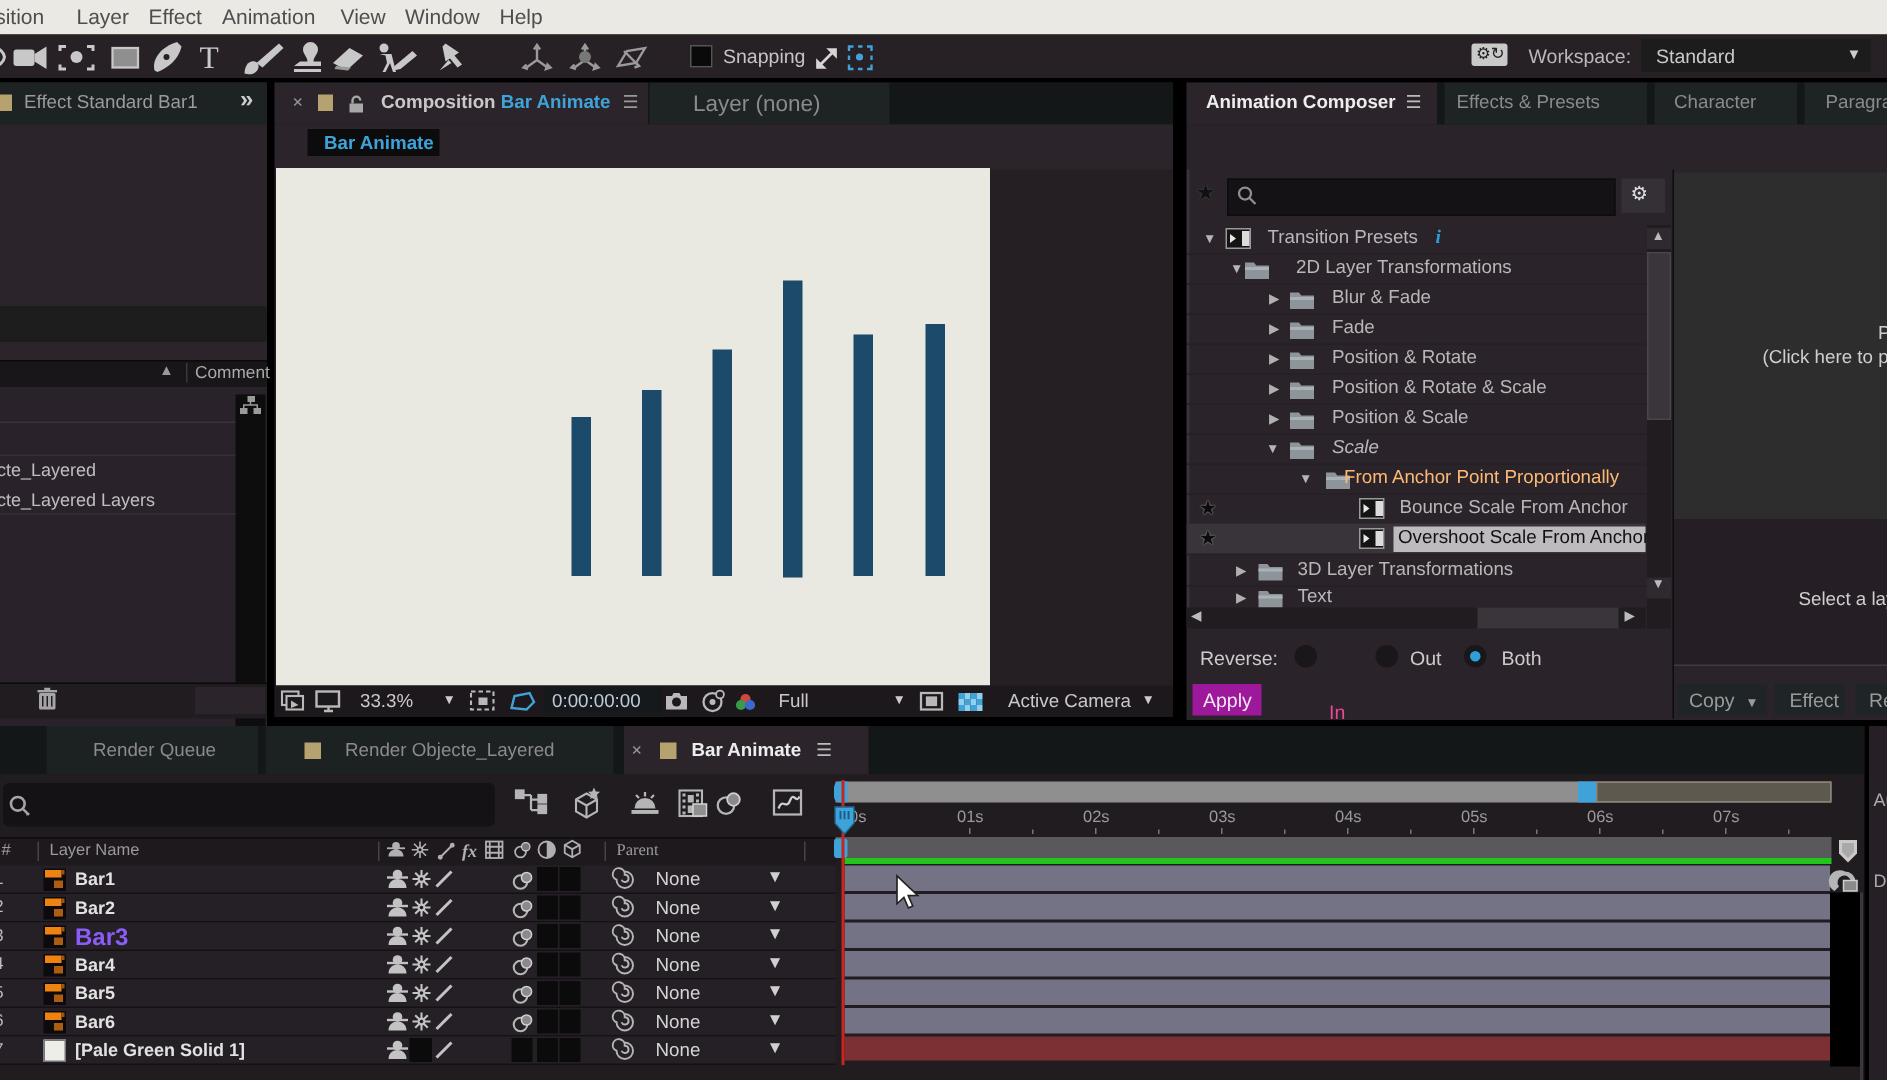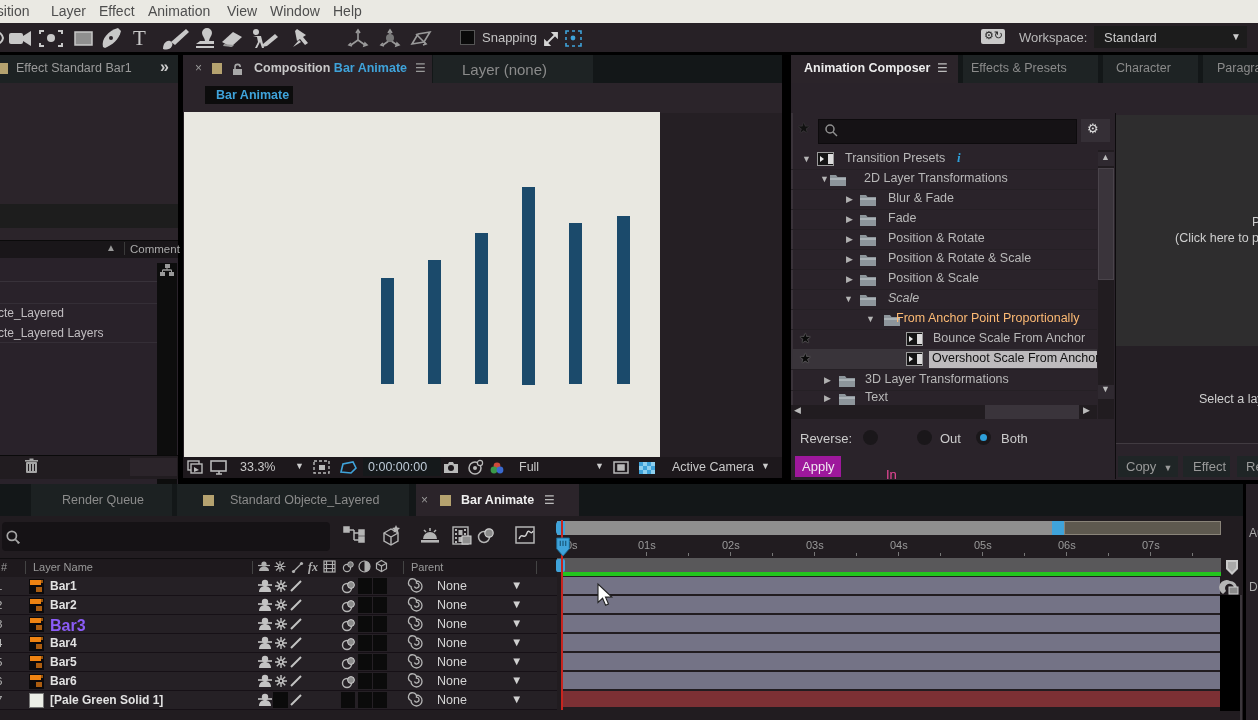--- a/index.html
+++ b/index.html
@@ -361,21 +361,21 @@
   <div class="txt" style="left:455px;top:404px;font-size:13px;color:#9a9a9a;">Reverse</div>
 </div>
 
 <div class="abs" style="left:0;top:484px;width:1243px;height:236px;background:#211c20;overflow:hidden;">
 
   <div class="abs" style="left:0;top:0;width:1243px;height:32px;background:#131718;"></div>
   <div class="abs" style="left:31px;top:0;width:141px;height:32px;background:#1c2122;"></div>
   <div class="txt" style="left:62px;top:9px;font-size:12.5px;color:#8b8b8b;">Render Queue</div>
   <div class="abs" style="left:177px;top:0;width:232px;height:32px;background:#1c2122;"></div>
   <div class="abs" style="left:203px;top:11px;width:11px;height:11px;background:#b5a26f;"></div>
-  <div class="txt" style="left:230px;top:9px;font-size:12.5px;color:#8b8b8b;">Standard Objecte_Layered</div>
+  <div class="txt" style="left:230px;top:9px;font-size:12.5px;color:#8b8b8b;">Render Objecte_Layered</div>
   <div class="abs" style="left:416px;top:0;width:163px;height:32px;background:#2b242a;"></div>
   <div class="txt" style="left:421px;top:9px;font-size:12px;color:#999;">×</div>
   <div class="abs" style="left:440px;top:11px;width:11px;height:11px;background:#b5a26f;"></div>
   <div class="txt" style="left:461px;top:9px;font-size:12.5px;font-weight:bold;color:#ededed;">Bar Animate</div>
   <div class="txt" style="left:544px;top:9px;font-size:12px;color:#bbb;">☰</div>
 
   <div class="abs" style="left:2px;top:38px;width:328px;height:29px;background:#151215;border-radius:4px;"></div>
   <svg style="left:5px;top:45px;" width="16" height="16" viewBox="0 0 14 14">
       <circle cx="6" cy="6" r="4" fill="none" stroke="#a5a5a5" stroke-width="1.5"></circle>
       <path d="M9 9l3.5 3.5" stroke="#a5a5a5" stroke-width="1.5"></path>
@@ -417,21 +417,21 @@
         <path d="M179 19c3-8 5 2 8-6 2-5 4 3 6-2" stroke="#d0d0d0"></path>
       </g>
 </svg>
 
   <div class="abs" style="left:0;top:74px;width:557px;height:19px;background:#1e191d;border-top:1px solid #0f0d0f;"></div>
   <div class="txt" style="left:1px;top:77px;font-size:11px;color:#9a9a9a;">#</div>
   <div class="abs" style="left:25px;top:77px;width:1px;height:13px;background:#444;"></div>
   <div class="txt" style="left:33px;top:77px;font-size:11px;color:#9a9a9a;">Layer Name</div>
   <div class="abs" style="left:252px;top:77px;width:1px;height:13px;background:#444;"></div>
   <div class="abs" style="left:403px;top:77px;width:1px;height:13px;background:#444;"></div>
-  <div class="txt" style="left:411px;top:77px;font-size:11px;color:#9a9a9a;">Parent</div>
+  <div class="txt" style="left:411px;top:77px;font-size:11px;color:#9a9a9a;font-family:Liberation Serif, serif;">Parent</div>
 <svg style="left:0;top:74px;" width="557" height="19" viewBox="0 0 557 19">
 <circle cx="264" cy="6" r="2.6" fill="#b0b0b0"></circle>
       <path d="M259 13c0-3 2.2-4.6 5-4.6s5 1.6 5 4.6z" fill="#b0b0b0"></path>
       <path d="M258 7.5h12" stroke="#b0b0b0" stroke-width="1.2"></path>
 <g stroke="#b0b0b0" stroke-width="1.1">
         <path d="M280 3v11M274.5 8.5h11M276 4.5l8 8M284 4.5l-8 8"></path>
       </g>
       <circle cx="280" cy="8.5" r="2.2" fill="#b0b0b0"></circle>
       <circle cx="280" cy="8.5" r="1" fill="#1e191d"></circle>
 <path d="M293 14L302 5" stroke="#b0b0b0" stroke-width="1.3"></path>

